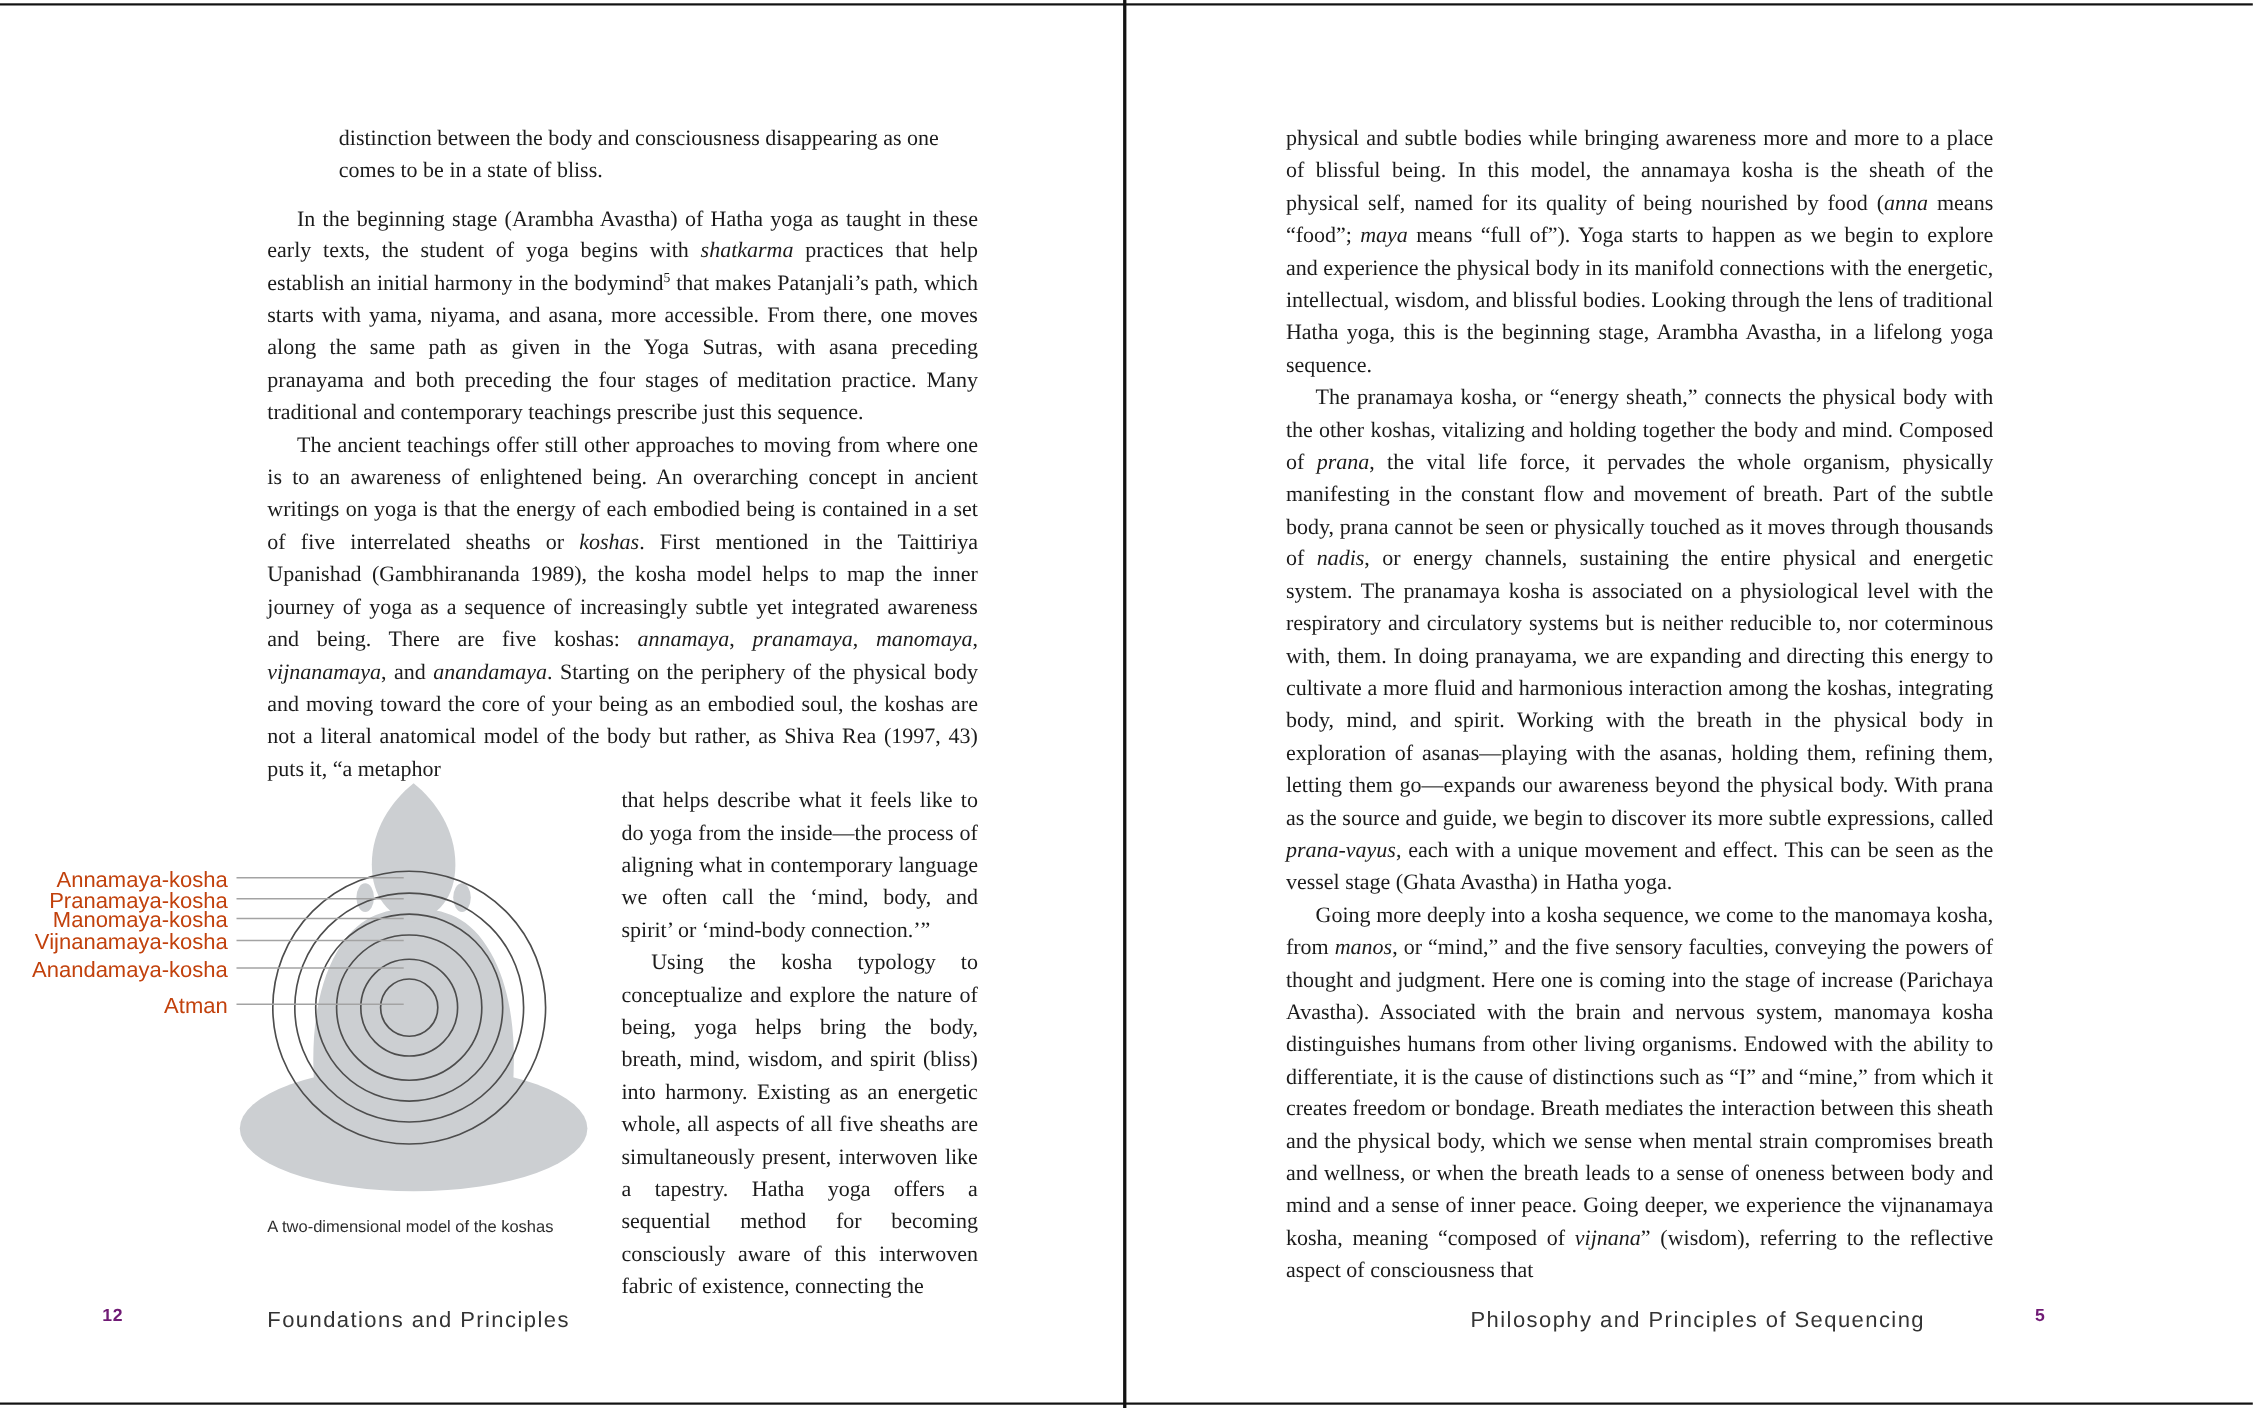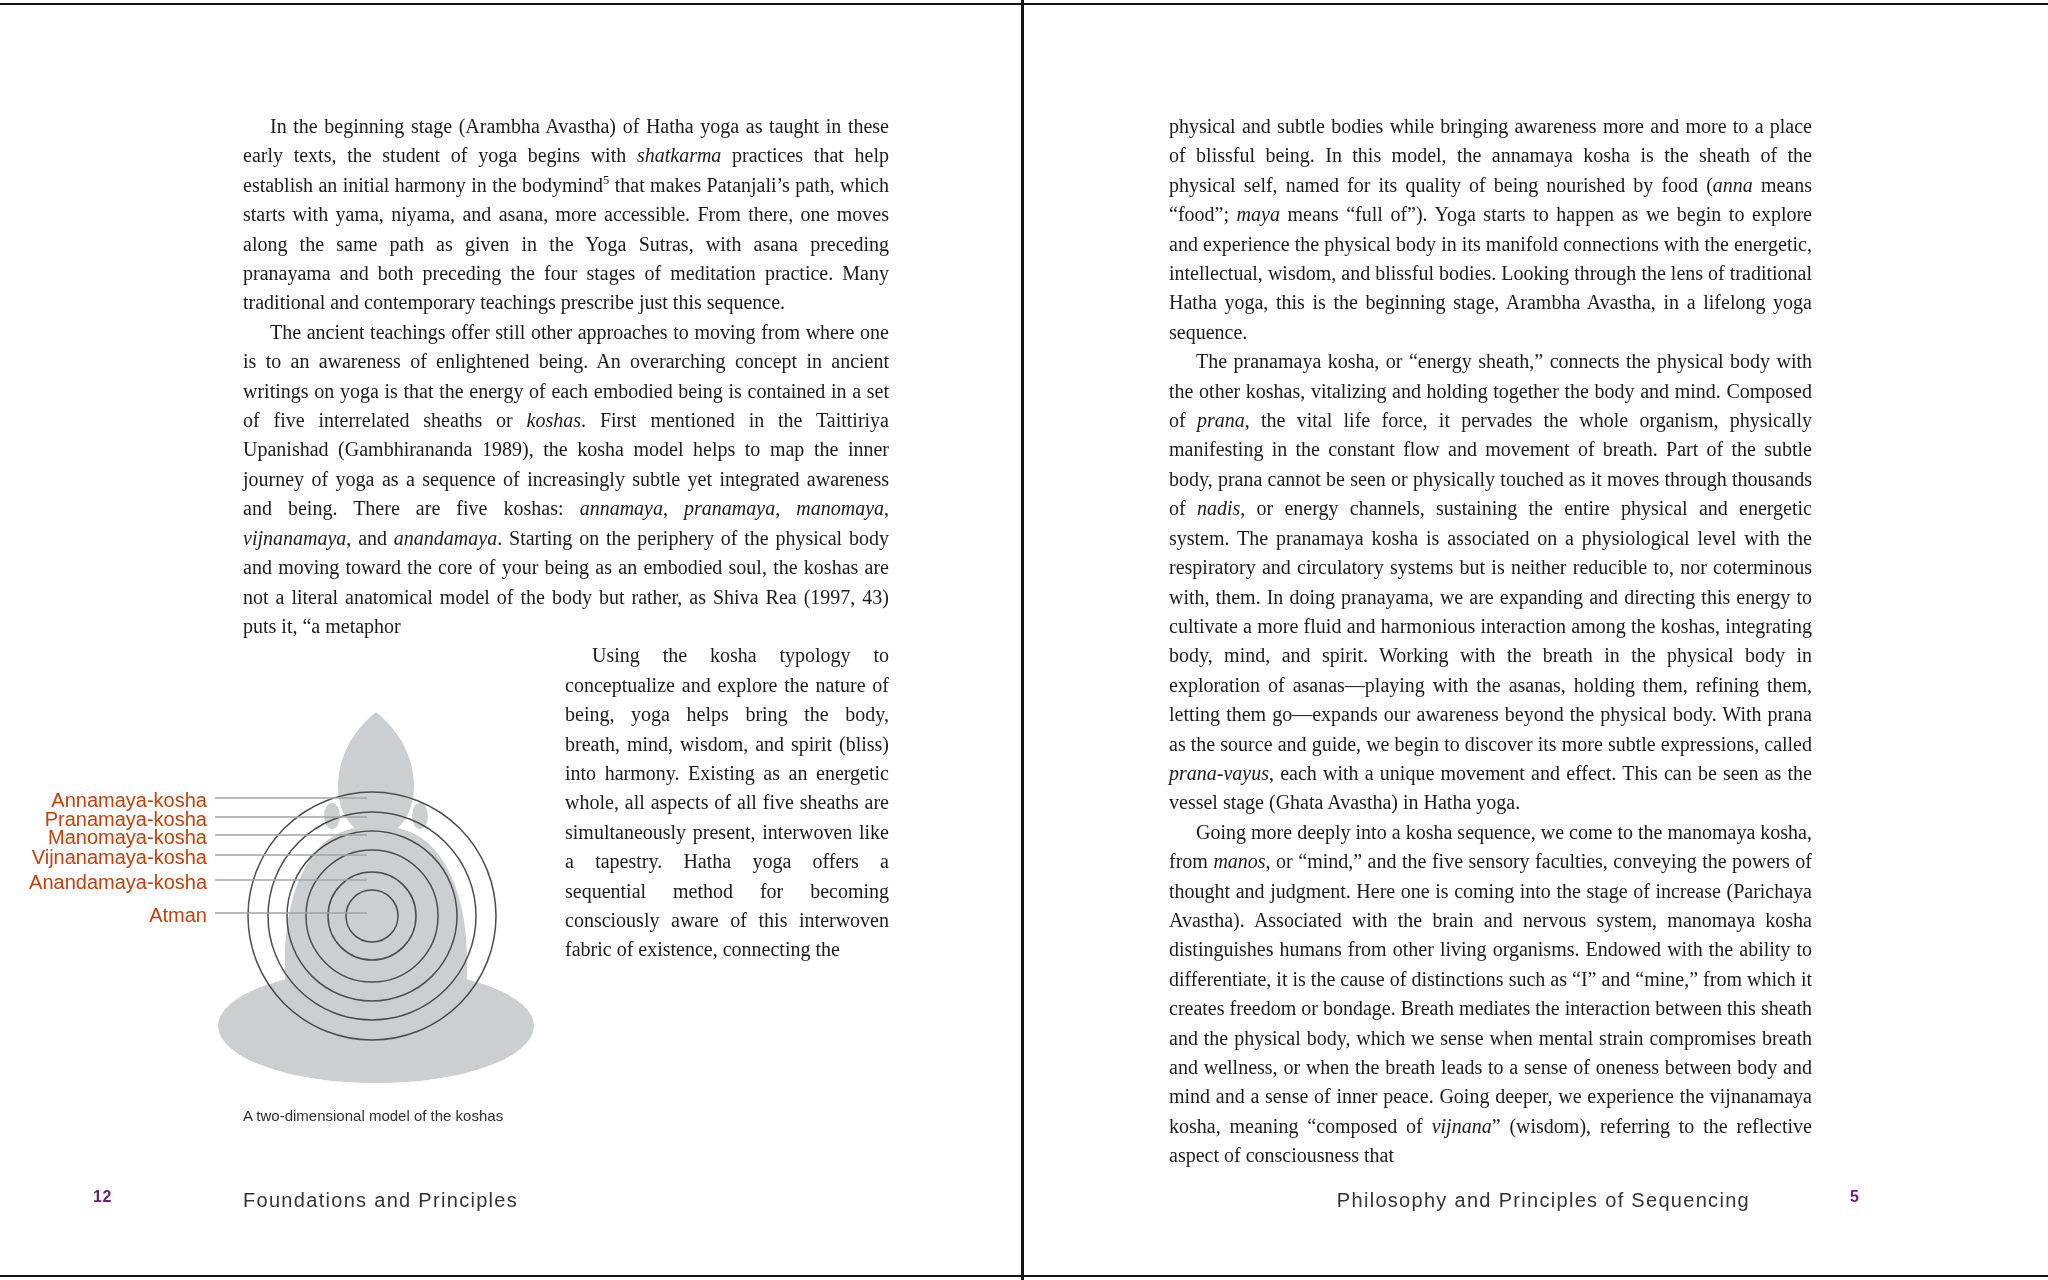--- a/index.html
+++ b/index.html
@@ -50,24 +50,26 @@
 </style>
 </head>
 <body>
 
 <div class="rule rule-top"></div>
 <div class="rule rule-bottom"></div>
 <div class="rule spine"></div>
 
 <div class="page" id="page-left">
   <div class="textcol" id="left-col">
+    <p class="quote">distinction between the body and consciousness disappearing as one comes to be in a state of bliss.</p>
     <p class="indent"><span>In the beginning stage (Arambha Avastha) of Hatha yoga as taught in these early texts, the student of yoga begins with </span><i>shatkarma</i><span> practices that help establish an initial harmony in the bodymind</span><sup>5</sup><span> that makes Patanjali’s path, which starts with yama, niyama, and asana, more accessible. From there, one moves along the same path as given in the Yoga Sutras, with asana preceding pranayama and both preceding the four stages of meditation practice. Many traditional and contemporary teachings prescribe just this sequence.</span></p>
     <p class="indent"><span>The ancient teachings offer still other approaches to moving from where one is to an awareness of enlightened being. An overarching concept in ancient writings on yoga is that the energy of each embodied being is contained in a set of five interrelated sheaths or </span><i>koshas</i><span>. First mentioned in the Taittiriya Upanishad (Gambhirananda 1989), the kosha model helps to map the inner journey of yoga as a sequence of increasingly subtle yet integrated awareness and being. There are five koshas: </span><i>annamaya</i><span>, </span><i>pranamaya</i><span>, </span><i>manomaya</i><span>, </span><i>vijnanamaya</i><span>, and </span><i>anandamaya</i><span>. Starting on the periphery of the physical body and moving toward the core of your being as an embodied soul, the koshas are not a literal anatomical model of the body but rather, as Shiva Rea (1997, 43) puts it, “a metaphor</span></p>
     <div>
       <div class="fig-spacer"></div>
+      <p><span>that helps describe what it feels like to do yoga from the inside—the process of aligning what in contemporary language we often call the ‘mind, body, and spirit’ or ‘mind-body connection.’”</span></p>
       <p class="indent"><span>Using the kosha typology to conceptualize and explore the nature of being, yoga helps bring the body, breath, mind, wisdom, and spirit (bliss) into harmony. Existing as an energetic whole, all aspects of all five sheaths are simultaneously present, interwoven like a tapestry. Hatha yoga offers a sequential method for becoming consciously aware of this interwoven fabric of existence, connecting the</span></p>
     </div>
   </div>
 
   <div class="figure">
     <svg width="462" height="420" viewBox="0 0 462 420">
 
       <ellipse cx="288" cy="326" rx="158" ry="57" fill="#cccfd2"></ellipse>
       <path d="M 204 334 C 192 272 194 208 218 166 C 236 134 260 126 288 126 C 316 126 340 134 358 166 C 382 208 384 272 372 334 Z" fill="#cccfd2"></path>
       <ellipse cx="244" cy="116" rx="8" ry="13" fill="#cccfd2"></ellipse>

